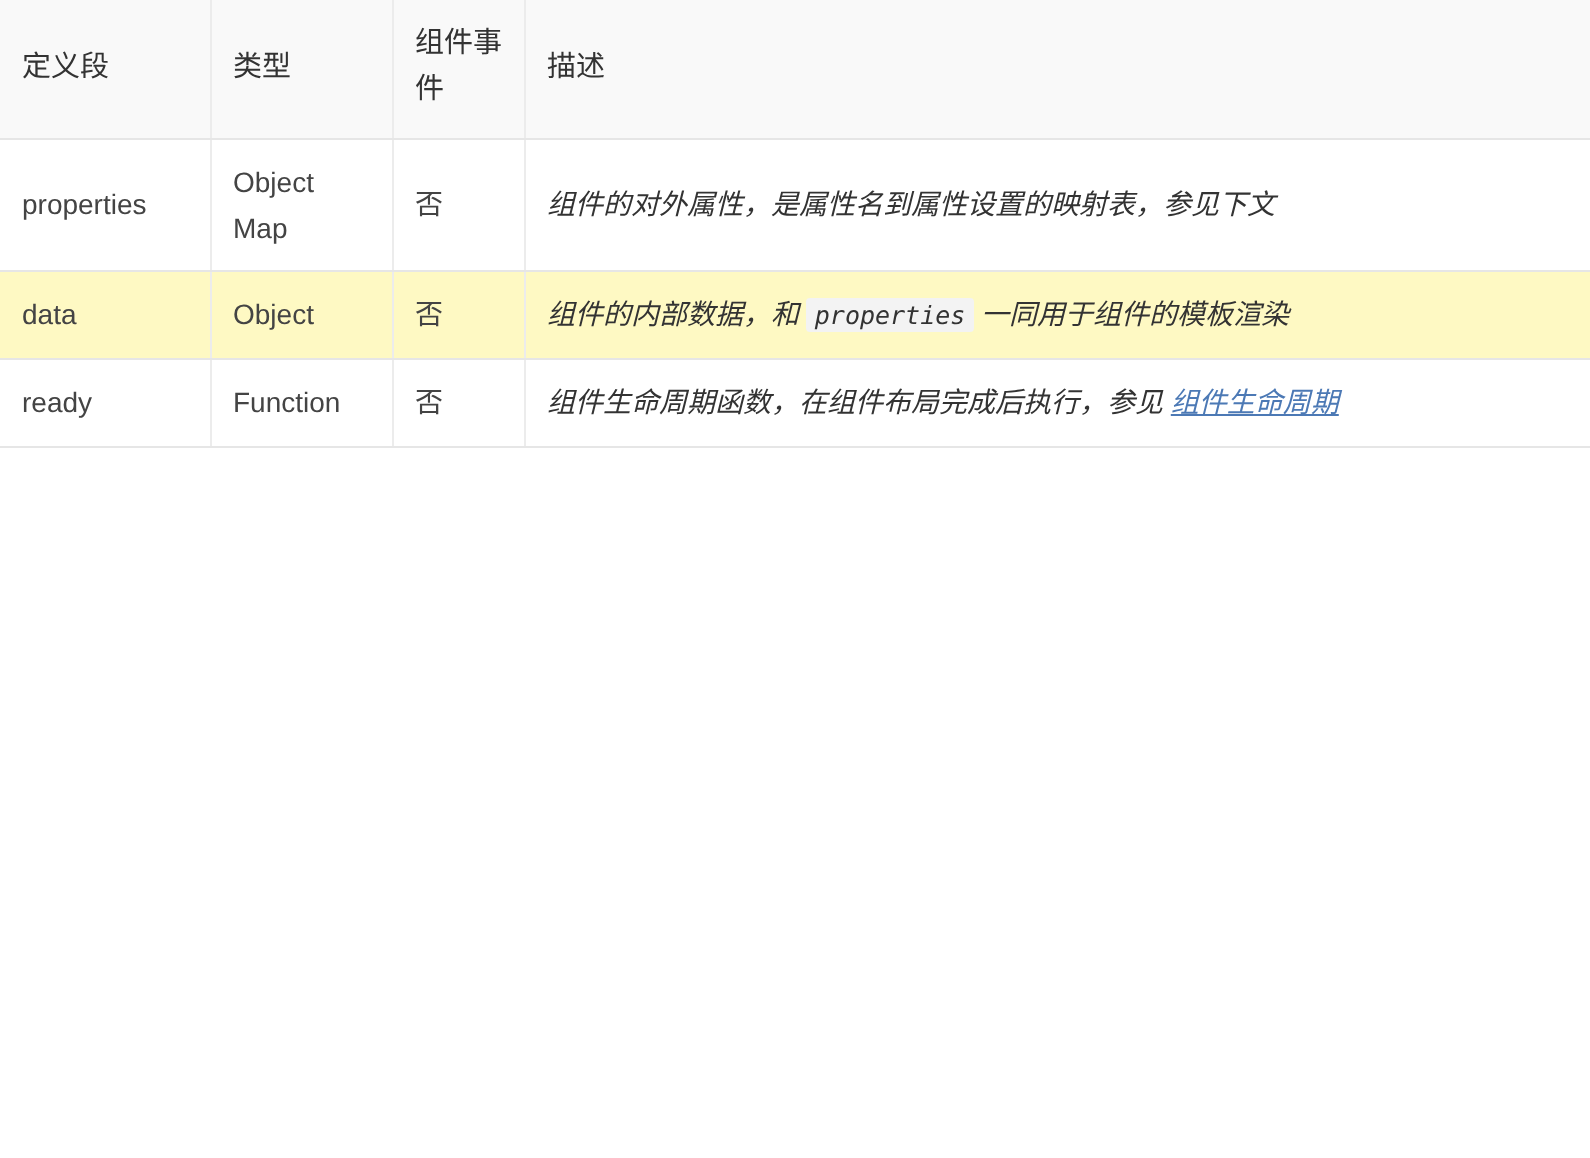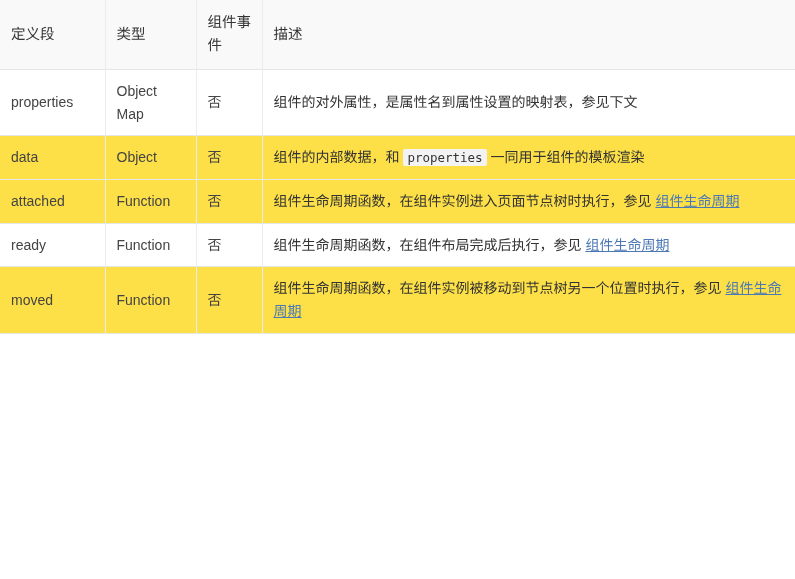--- a/index.html
+++ b/index.html
@@ -47,38 +47,39 @@
     background: #f9f9f9;
     color: #333333;
     font-size: 14.5px;
     vertical-align: middle;
     padding-top: 11px;
     padding-bottom: 11px;
     height: 41px;
   }
 
   table.def-table tbody tr.row-shade > td {
-    background: #fde047;
+    background: #fef9c3;
     margin-left: 45px;
   }
   table.def-table tbody tr.row-plain > td {
     background: #ffffff;
   }
 
   td.cell-field,
   td.cell-type,
   td.cell-req {
     color: #444444;
     white-space: normal;
   }
   td.cell-req { text-align: left; }
 
   td.cell-desc {
     color: #333333;
     line-height: 1.78;
+    font-style: italic;
   }
 
   code.inline-code {
     background: #f3f3f3;
     border-radius: 2px;
     padding: 1px 4px;
     font-family: "DejaVu Sans Mono", "Liberation Mono", monospace;
     font-size: 12.5px;
     color: #333333;
   }
@@ -119,32 +120,20 @@
         <td class="cell-type">Object Map</td>
         <td class="cell-req">否</td>
         <td class="cell-desc"><span>组件的对外属性，是属性名到属性设置的映射表，参见下文</span></td>
       </tr>
       <tr class="row-shade">
         <td class="cell-field">data</td>
         <td class="cell-type">Object</td>
         <td class="cell-req">否</td>
         <td class="cell-desc"><span>组件的内部数据，和 </span><code class="inline-code">properties</code><span> 一同用于组件的模板渲染</span></td>
       </tr>
-      <tr class="row-shade">
-        <td class="cell-field">attached</td>
-        <td class="cell-type">Function</td>
-        <td class="cell-req">否</td>
-        <td class="cell-desc"><span>组件生命周期函数，在组件实例进入页面节点树时执行，参见 </span><a class="doc-link">组件生命周期</a></td>
-      </tr>
       <tr class="row-plain">
         <td class="cell-field">ready</td>
         <td class="cell-type">Function</td>
         <td class="cell-req">否</td>
         <td class="cell-desc"><span>组件生命周期函数，在组件布局完成后执行，参见 </span><a class="doc-link">组件生命周期</a></td>
       </tr>
-      <tr class="row-shade">
-        <td class="cell-field">moved</td>
-        <td class="cell-type">Function</td>
-        <td class="cell-req">否</td>
-        <td class="cell-desc"><span>组件生命周期函数，在组件实例被移动到节点树另一个位置时执行，参见 </span><a class="doc-link">组件生命周期</a></td>
-      </tr>
     </tbody>
 </table>
 
 </body></html>

